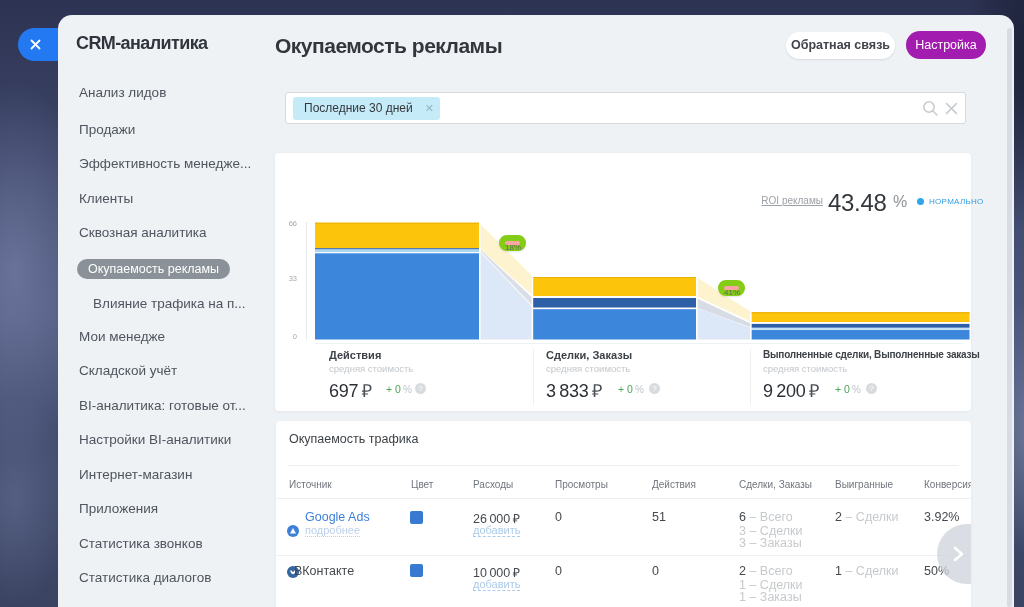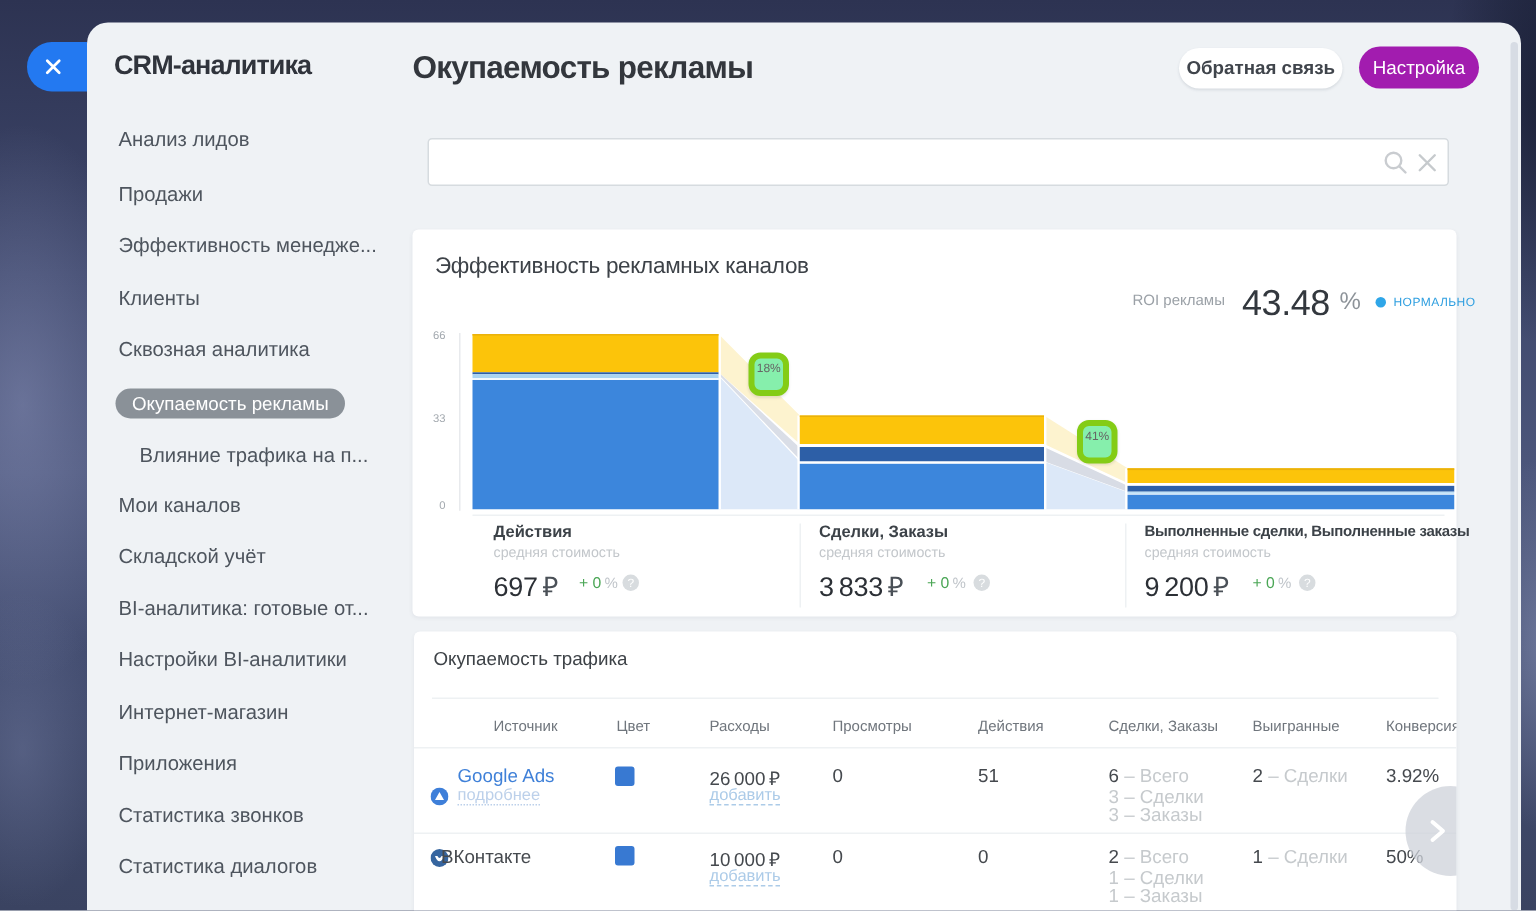--- a/index.html
+++ b/index.html
@@ -31,21 +31,21 @@
 .roilabel{font-size:10px;color:#9ba1a7;}
 
 .sthead{position:absolute;font-size:11px;font-weight:700;color:#3c4248;white-space:nowrap;}
 .stsub{position:absolute;font-size:9.5px;color:#c3c7cb;white-space:nowrap;}
 .stprice{position:absolute;font-size:18px;letter-spacing:-.2px;color:#2c3036;white-space:nowrap;}
 .stplus{position:absolute;font-size:10.5px;color:#4aa655;white-space:nowrap;}
 .stpct{position:absolute;font-size:10px;color:#c0c5ca;}
 .qmark{position:absolute;width:11px;height:11px;border-radius:50%;background:#d8dcdf;color:#fff;font-size:8px;text-align:center;line-height:11px;}
 .vsep{position:absolute;width:1px;background:#eef1f3;}
 
-.bubble{position:absolute;width:27px;height:29px;background:#86efac;border:4px solid #84cc16;border-radius:8px;box-shadow:0 1px 2px rgba(0,0,0,.1);font-size:8px;color:#666;text-align:center;line-height:14px;}
+.bubble{position:absolute;width:27px;height:16px;background:#fca5a5;border:6px solid #84cc16;border-radius:8px;box-shadow:0 1px 2px rgba(0,0,0,.1);font-size:8px;color:#666;text-align:center;line-height:14px;}
 
 .th{position:absolute;font-size:10px;color:#70767d;white-space:nowrap;}
 .td{position:absolute;font-size:12.5px;color:#45494e;white-space:nowrap;}
 .tdgray{color:#c6cacd;}
 .hline{position:absolute;height:1px;background:#eef1f3;}
 .addlink{position:absolute;font-size:11px;color:#accbe8;border-bottom:1px dashed #accbe8;white-space:nowrap;}
 </style></head>
 <body>
 <div id="panel"></div>
 <div id="closebtn">
@@ -56,46 +56,46 @@
 <div id="scrollbar" style="position:absolute;left:1007px;top:28px;width:5px;height:579px;background:rgba(175,185,200,.38);border-radius:3px;"></div>
 
 <div id="menuhead">CRM-аналитика</div>
 <div class="menuitem" style="top:85px;">Анализ лидов</div>
 <div class="menuitem" style="top:122px;">Продажи</div>
 <div class="menuitem" style="top:156px;">Эффективность менедже...</div>
 <div class="menuitem" style="top:191px;">Клиенты</div>
 <div class="menuitem" style="top:225px;">Сквозная аналитика</div>
 <div id="selpill">Окупаемость рекламы</div>
 <div class="menuitem" style="top:296px;left:93px;">Влияние трафика на п...</div>
-<div class="menuitem" style="top:329px;">Мои каналов</div>
+<div class="menuitem" style="top:329px;">Мои менедже</div>
 <div class="menuitem" style="top:363px;">Складской учёт</div>
 <div class="menuitem" style="top:398px;">BI-аналитика: готовые от...</div>
 <div class="menuitem" style="top:432px;">Настройки BI-аналитики</div>
 <div class="menuitem" style="top:467px;">Интернет-магазин</div>
 <div class="menuitem" style="top:501px;">Приложения</div>
 <div class="menuitem" style="top:536px;">Статистика звонков</div>
 <div class="menuitem" style="top:570px;">Статистика диалогов</div>
 
 <div id="pagetitle">Окупаемость рекламы</div>
 <div id="btn-fb">Обратная связь</div>
 <div id="btn-set">Настройка</div>
 
 <div id="search">
+  <div id="tag">Последние 30 дней<span id="tagx">✕</span></div>
   <svg style="position:absolute;left:636px;top:7px;" width="17" height="17" viewBox="0 0 17 17">
       <circle cx="7" cy="7" r="5.2" fill="none" stroke="#c9ccd0" stroke-width="1.6"></circle>
       <path d="M11 11 L15 15" stroke="#c9ccd0" stroke-width="1.6" stroke-linecap="round"></path>
     </svg>
   <svg style="position:absolute;left:658px;top:8px;" width="15" height="15" viewBox="0 0 15 15">
       <path d="M2.5 2.5 L12.5 12.5 M12.5 2.5 L2.5 12.5" stroke="#c6cacd" stroke-width="1.6" stroke-linecap="round"></path>
     </svg>
 </div>
 
 <div id="card1">
-  <div id="c1title">Эффективность рекламных каналов</div>
-  <div style="position:absolute;left:480px;top:42px;width:68px;" class="roilabel">ROI рекламы</div>
+  <div style="position:absolute;left:480px;top:42px;width:68px;text-align:right;text-decoration:underline;" class="roilabel">ROI рекламы</div>
   <div style="position:absolute;left:553px;top:36px;font-size:24px;color:#33383e;letter-spacing:-.3px;">43.48</div>
   <div style="position:absolute;left:618px;top:40px;font-size:16px;color:#8d9399;">%</div>
   <div style="position:absolute;left:642px;top:45px;width:7px;height:7px;border-radius:50%;background:#2fa6e8;"></div>
   <div style="position:absolute;left:654px;top:44px;font-size:8px;color:#2f9fe0;letter-spacing:.3px;">НОРМАЛЬНО</div>
 
   <svg width="696" height="258" viewBox="0 0 696 258" style="position:absolute;left:0;top:0;">
     <text x="22" y="73" font-size="7.5" fill="#a3a9af" text-anchor="end">66</text>
     <text x="22" y="128" font-size="7.5" fill="#a3a9af" text-anchor="end">33</text>
     <text x="22" y="186" font-size="7.5" fill="#a3a9af" text-anchor="end">0</text>
     <line x1="31.5" y1="69" x2="31.5" y2="187.5" stroke="#e8eaed" stroke-width="1"></line>
@@ -153,21 +153,21 @@
   <div class="stsub" style="left:488px;top:210px;">средняя стоимость</div>
   <div class="stprice" style="left:488px;top:225px;">9 200 <span style="color:#4a5057;">₽</span></div>
   <div class="stplus" style="left:560px;top:230px;">+ 0</div>
   <div class="stpct" style="left:577px;top:231px;">%</div>
   <div class="qmark" style="left:591px;top:230px;">?</div>
 </div>
 
 <div id="card2">
   <div style="position:absolute;left:13px;top:11px;font-size:12.5px;color:#3d4247;">Окупаемость трафика</div>
   <div class="hline" style="left:12px;top:44px;width:671px;"></div>
-  <div class="th" style="left:13px;top:58px;margin-left:40px;">Источник</div>
+  <div class="th" style="left:13px;top:58px;">Источник</div>
   <div class="th" style="left:135px;top:58px;">Цвет</div>
   <div class="th" style="left:197px;top:58px;">Расходы</div>
   <div class="th" style="left:279px;top:58px;">Просмотры</div>
   <div class="th" style="left:376px;top:58px;">Действия</div>
   <div class="th" style="left:463px;top:58px;">Сделки, Заказы</div>
   <div class="th" style="left:559px;top:58px;">Выигранные</div>
   <div class="th" style="left:648px;top:58px;">Конверсия,</div>
   <div class="hline" style="left:0;top:77px;width:695px;"></div>
 
   <svg style="position:absolute;left:11px;top:104px;" width="12" height="12" viewBox="0 0 12 12">

